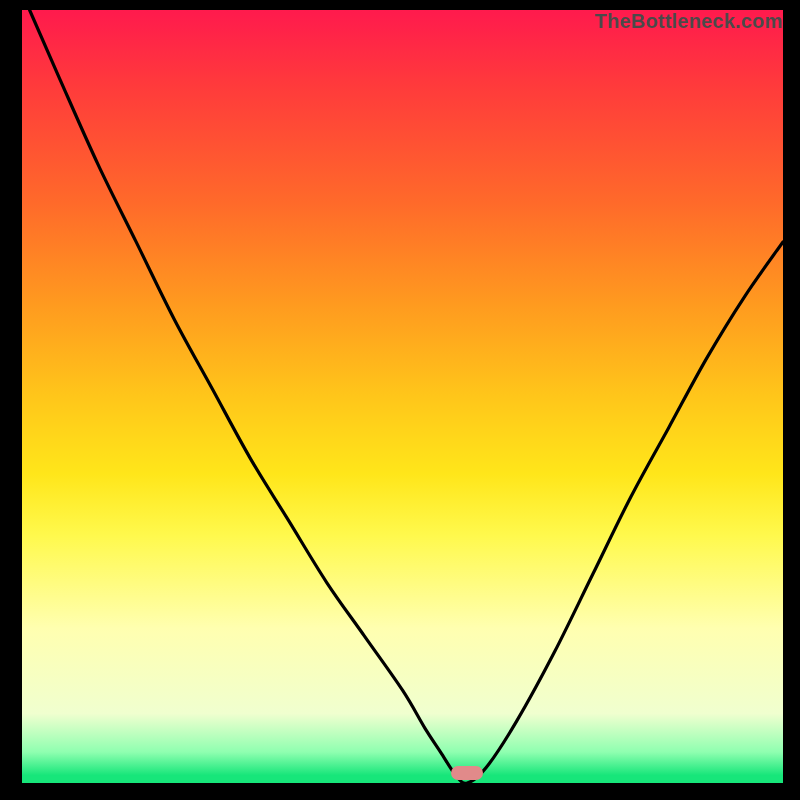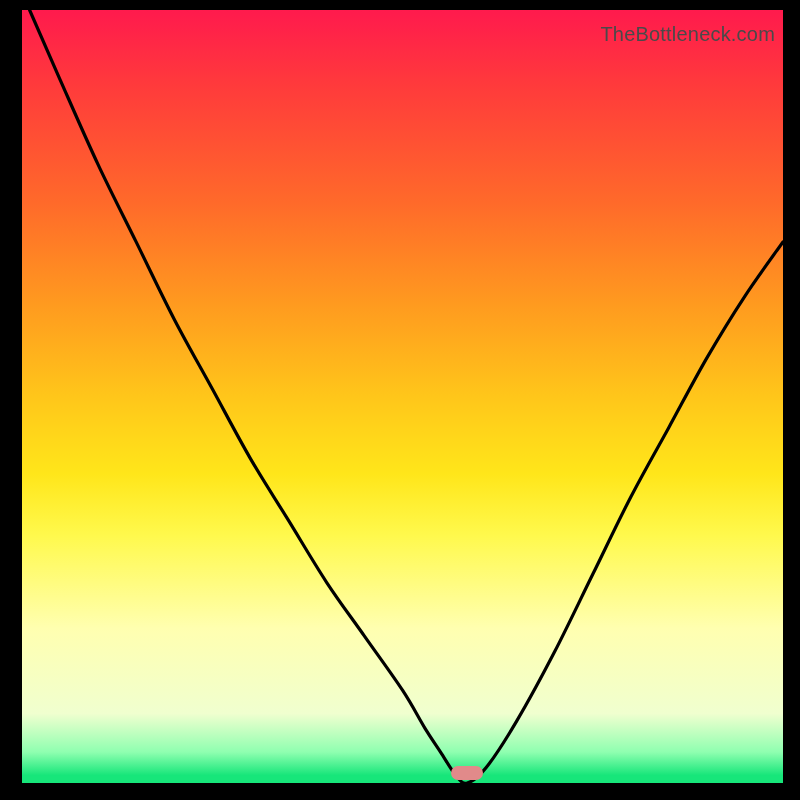--- a/index.html
+++ b/index.html
@@ -35,28 +35,27 @@
       #ffffb0 80%,
       #f0ffcf 91%,
       #8fffb0 96%,
       #17e67a 99%,
       #17e67a 100%
     );
   }
   .watermark {
     position: absolute;
     top: 0;
-    right: 8px;
+    right: 0;
     font-family: Arial, Helvetica, sans-serif;
     font-size: 20px;
-    font-weight: 400;
+    font-weight: 700;
     color: #4a4a4a;
     letter-spacing: 0.2px;
     user-select: none;
-    margin-top: 13px;
   }
   svg.curve {
     position: absolute;
     left: 0;
     top: 0;
     width: 761px;
     height: 773px;
   }
   .marker {
     position: absolute;

